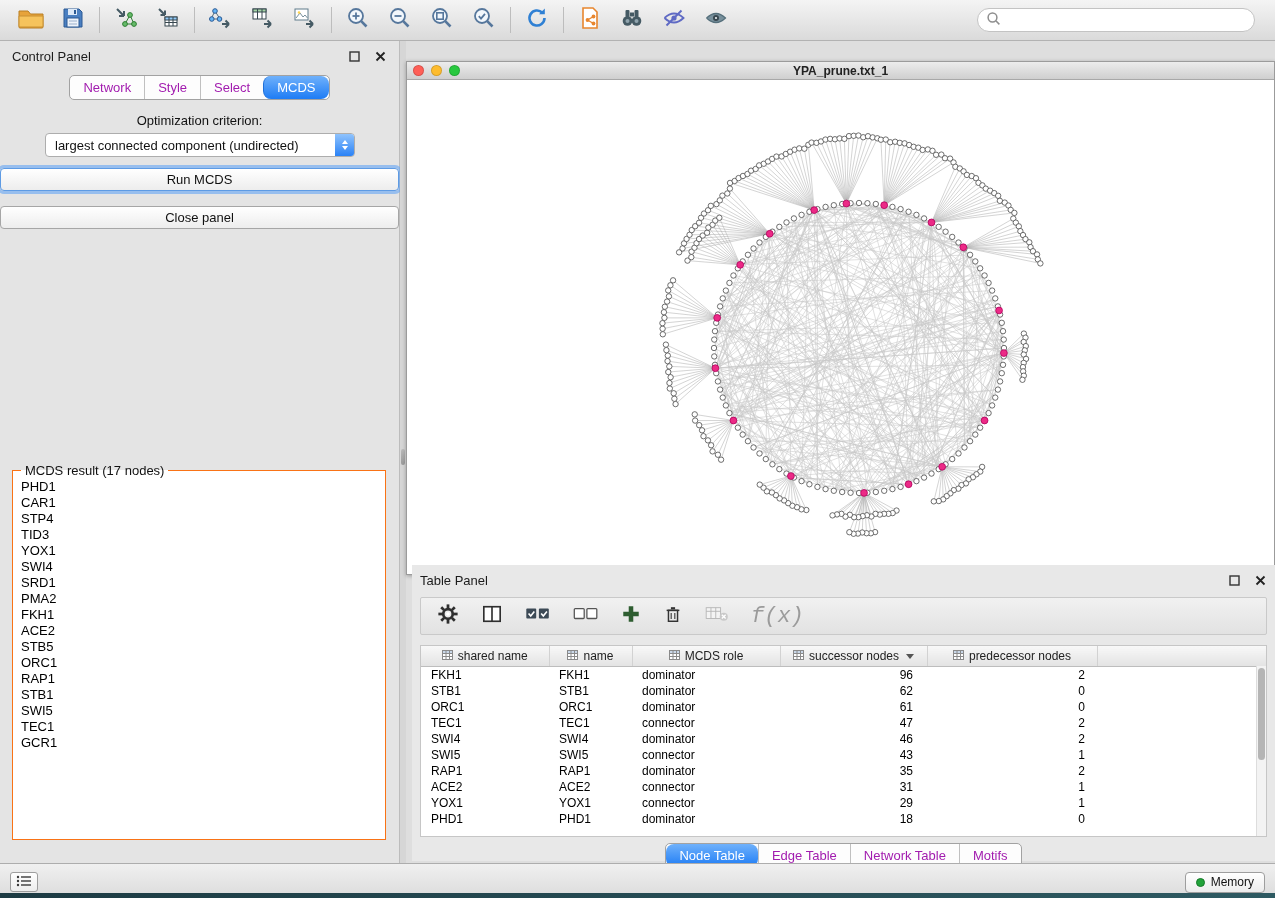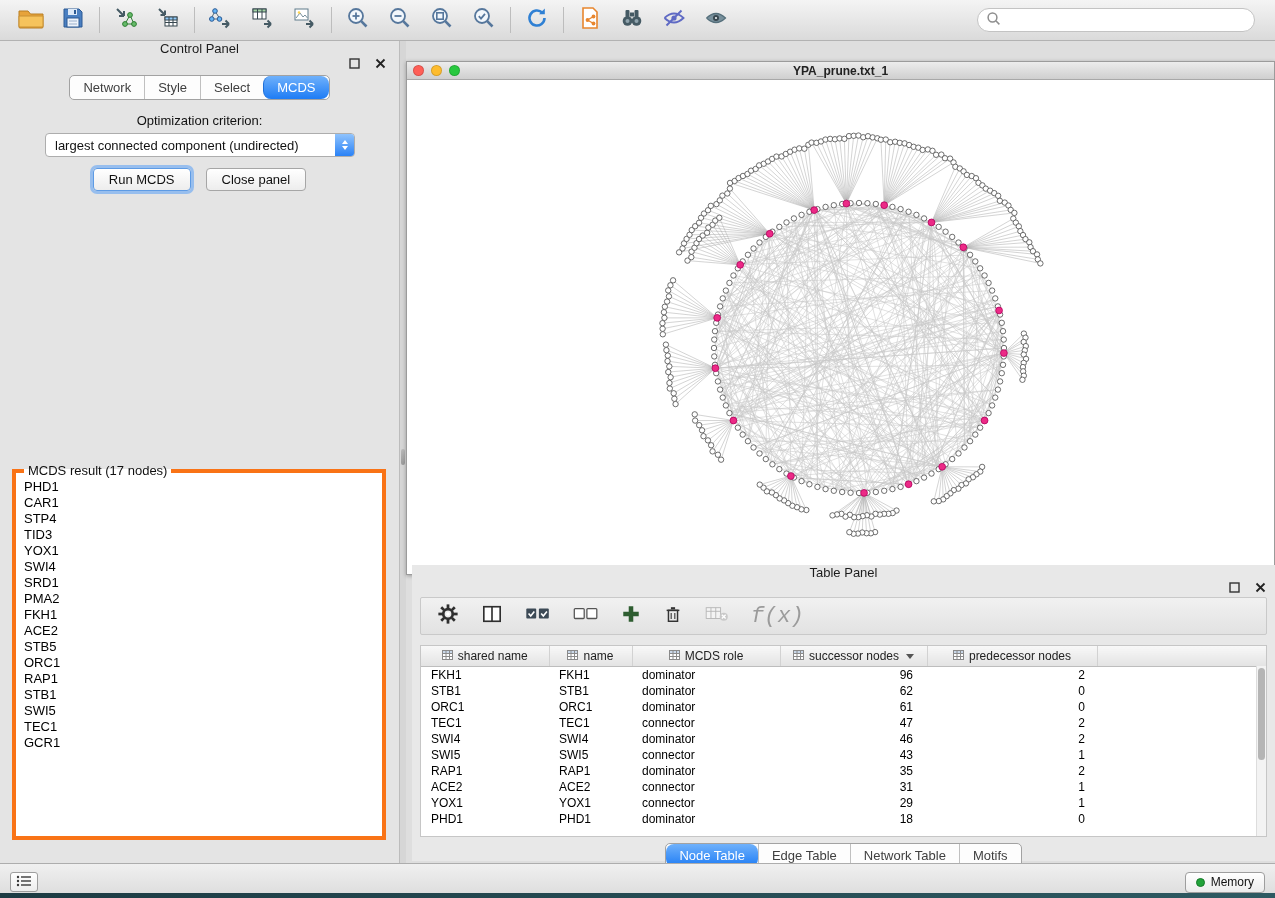--- a/index.html
+++ b/index.html
@@ -8,40 +8,40 @@
   #app{position:relative;width:1275px;height:893px;background:#e6e6e6;overflow:hidden;}
 
   
   .toolbar{position:absolute;top:0;left:0;right:0;height:41px;background:linear-gradient(#f4f4f4,#dadada);border-bottom:1px solid #b2b2b2;display:flex;align-items:center;padding:0 10px;}
   .tb-btn{width:42px;height:34px;display:flex;align-items:center;justify-content:center;border-radius:4px;cursor:default;}
   .tb-sep{width:1px;height:26px;background:#bdbdbd;margin:0 5px;}
   .search-box{margin-left:auto;margin-right:10px;width:278px;height:24px;background:#fff;border:1px solid #c3c3c3;border-radius:12px;display:flex;align-items:center;padding:0 8px;}
   .search-box input{border:none;outline:none;flex:1;font-size:12px;font-family:"Liberation Sans",sans-serif;background:transparent;}
 
   
-  .panel-header{height:30px;display:flex;align-items:center;padding:0 12px;font-size:13px;color:#1c1c1c;flex-direction:column;}
+  .panel-header{height:30px;display:flex;align-items:center;padding:0 12px;font-size:13px;color:#1c1c1c;}
   .win-btns{margin-left:auto;display:flex;gap:12px;align-items:center;}
   .win-btn{display:flex;align-items:center;justify-content:center;width:14px;height:14px;}
 
   
   .control-panel{position:absolute;top:41px;left:0;width:400px;height:822px;background:#e4e4e4;border-right:1px solid #bcbcbc;}
   .cp-tabs-row{display:flex;justify-content:center;margin-top:4px;}
   .seg{display:flex;background:#fdfdfd;border:1px solid #a2a2a2;border-radius:5px;overflow:hidden;font-size:13px;}
-  .seg-item{padding:4px 13px;border-left:1px solid #c0c0c0;color:#404040;white-space:nowrap;cursor:default;}
+  .seg-item{padding:4px 13px;border-left:1px solid #c0c0c0;color:#a21caf;white-space:nowrap;cursor:default;}
   .seg-item:first-child{border-left:none;}
   .seg-item.active{background:linear-gradient(#6fb1fb,#1e7cf5);color:#fff;border-left-color:#1e6fd8;border-radius:8px;}
   .opt-label{position:absolute;top:72px;left:0;width:100%;text-align:center;font-size:13px;color:#111;}
   .dropdown{position:absolute;left:45px;top:92px;width:310px;height:24px;background:#fff;border:1px solid #adadad;border-radius:4px;display:flex;align-items:center;font-size:13px;padding-left:9px;color:#111;}
   .dropdown .stepper{margin-left:auto;width:19px;height:22px;background:linear-gradient(#8fc3fd,#2a82f6);border-radius:0 3px 3px 0;display:flex;flex-direction:column;align-items:center;justify-content:center;gap:2px;}
   .arr-up{width:0;height:0;border-left:3.5px solid transparent;border-right:3.5px solid transparent;border-bottom:4.5px solid #fff;}
   .arr-dn{width:0;height:0;border-left:3.5px solid transparent;border-right:3.5px solid transparent;border-top:4.5px solid #fff;}
-  .cp-buttons{position:absolute;top:127px;left:0;width:100%;display:flex;justify-content:center;gap:15px;}
+  .cp-buttons{position:absolute;top:127px;left:0;width:100%;display:flex;justify-content:center;gap:15px;flex-direction:column;}
   .btn{height:23px;padding:0 15px;background:linear-gradient(#ffffff,#ededed);border:1px solid #a6a6a6;border-radius:4px;font-size:13px;font-family:"Liberation Sans",sans-serif;color:#111;cursor:default;}
   .btn.focused{box-shadow:0 0 0 3px rgba(100,165,245,.6);border-color:#5e9be4;}
-  .result-group{position:absolute;left:12px;top:422px;width:374px;height:377px;border:4px solid #f97316;background:#fff;}
+  .result-group{position:absolute;left:12px;top:422px;width:374px;height:377px;border:1px solid #f97316;background:#fff;}
   .result-group legend{font-size:13px;margin-left:8px;padding:0 4px;color:#111;}
   .result-list{height:100%;overflow:hidden;padding:1px 0 0 8px;}
   .result-item{font-size:13px;line-height:16px;color:#000;}
 
   
   .splitter{position:absolute;top:41px;left:400px;width:6px;height:822px;background:#d6d6d6;}
   .splitter:after{content:"";position:absolute;left:1px;top:408px;width:4px;height:16px;background:linear-gradient(#bbb,#9a9a9a);border-radius:2px;}
 
   
   .right-area{position:absolute;top:41px;left:406px;width:869px;height:822px;background:#dedede;}

